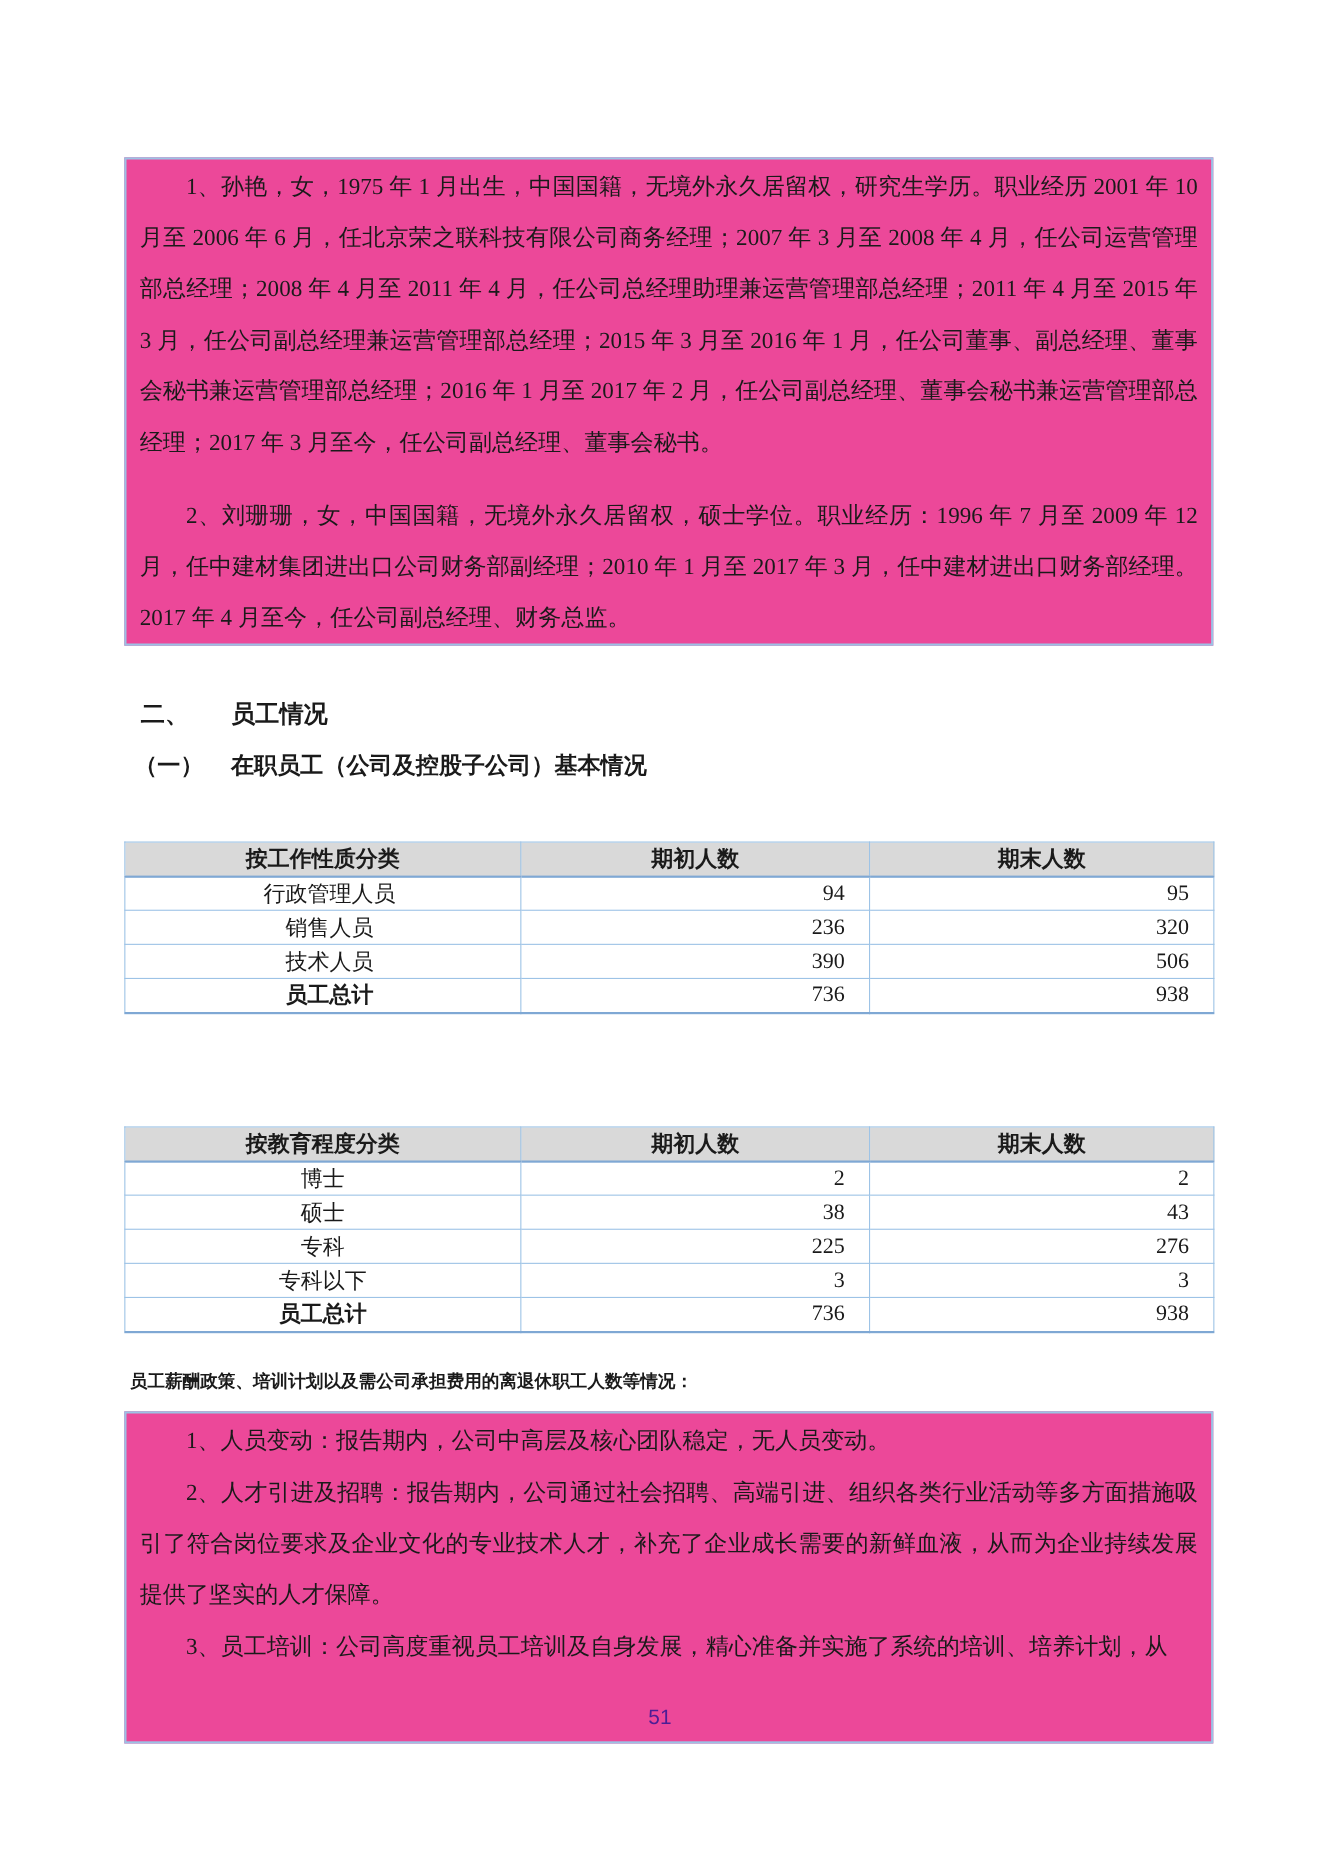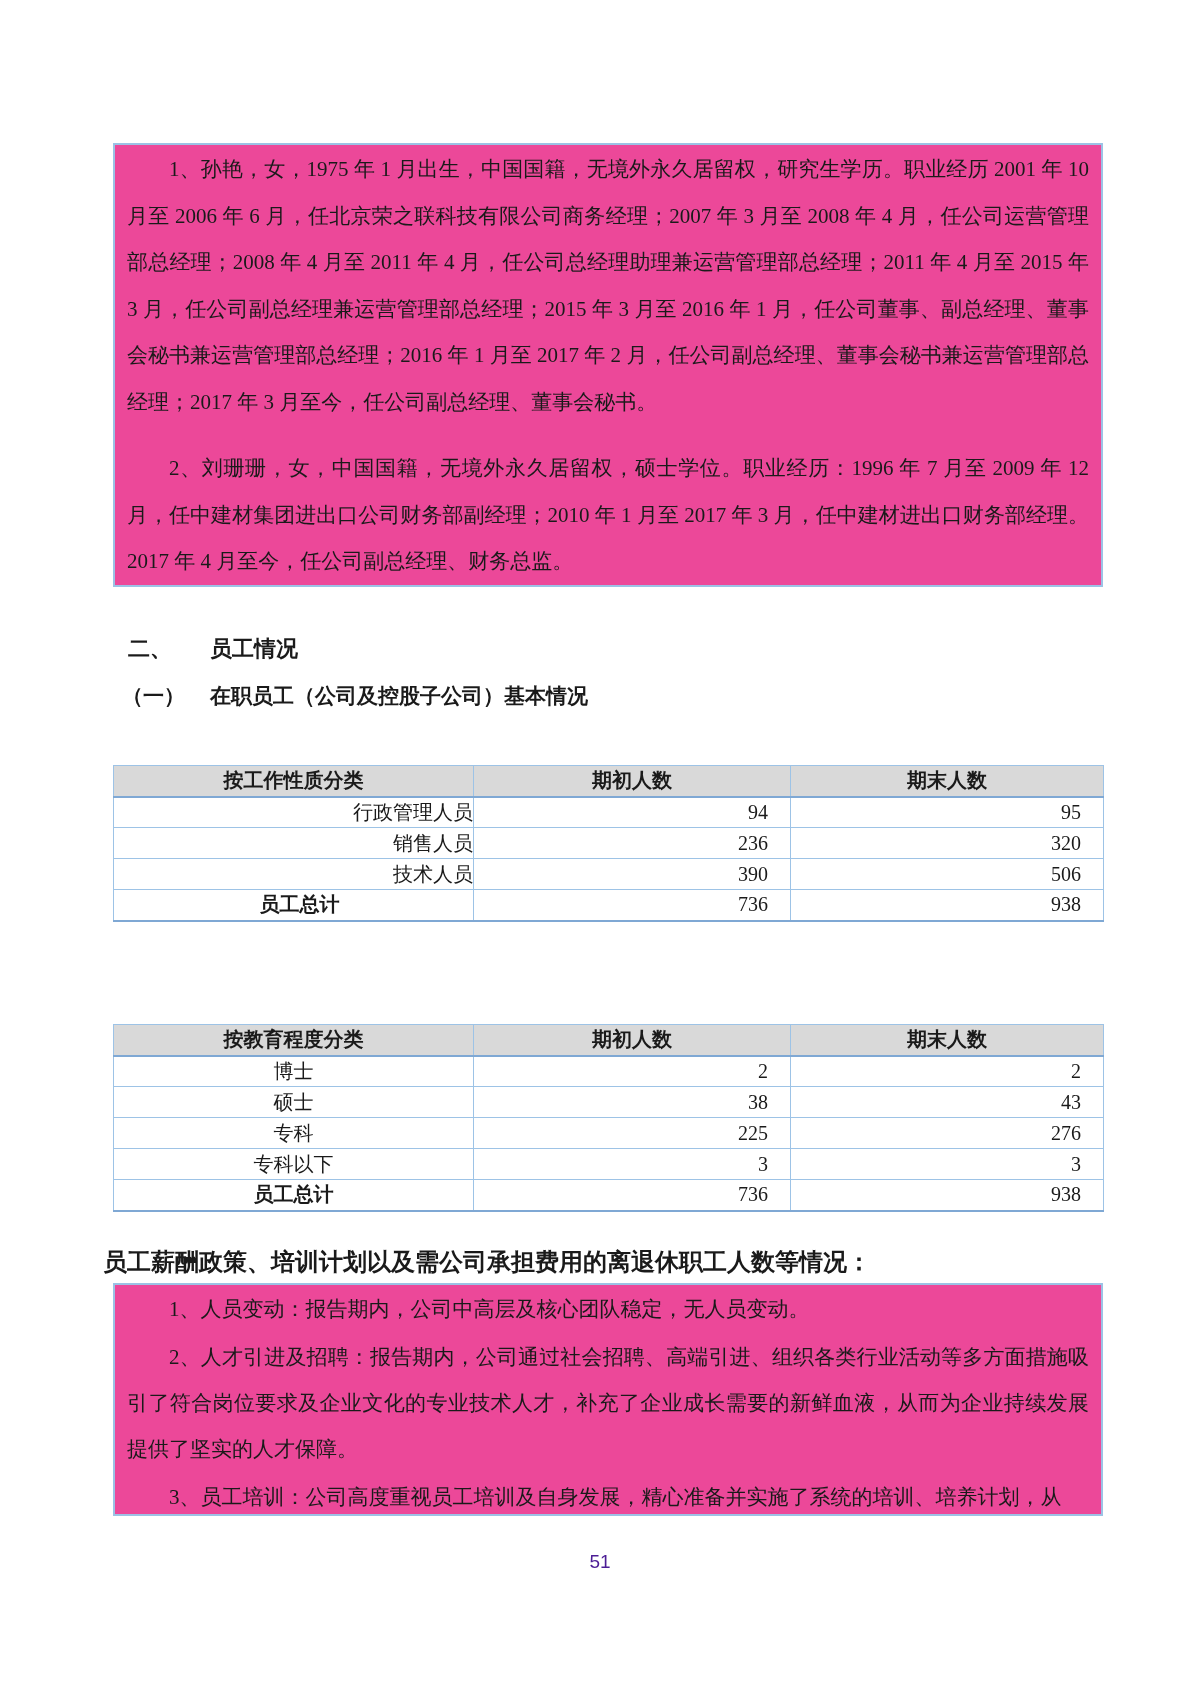--- a/index.html
+++ b/index.html
@@ -13,37 +13,37 @@
   html,body{margin:0;padding:0;}
   body{
     width:1200px;height:1697px;position:relative;background:#ffffff;
     font-family:"Liberation Serif","DejaVu Serif",serif;color:var(--text-color);
   }
   .text-box{
     position:absolute;left:113px;width:990px;
     border:2px solid var(--border-blue);background:#ec4899;padding:1px 12px;
   }
   .bio-box{top:143px;height:444px;}
-  .notes-box{top:1283px;height:233px;overflow:hidden;}
+  .notes-box{top:1283px;height:302px;overflow:hidden;}
   .text-box p{
     margin:0;text-indent:42px;text-align:justify;
     font-size:21px;line-height:46.5px;
   }
   .notes-box p{line-height:46px;}
   .bio-box p + p{margin-top:20px;}
   .notes-box p + p{margin-top:2px;}
 
   .heading{
     position:absolute;display:flex;font-weight:bold;white-space:nowrap;
   }
   .section-heading{left:128px;top:634px;font-size:22px;}
   .section-heading .num{width:82px;}
   .sub-heading{left:122px;top:682px;font-size:21px;}
   .sub-heading .num{width:88px;}
-  .salary-heading{left:103px;top:1246px;font-size:24px;}
+  .salary-heading{left:118px;top:1246px;font-size:16px;}
 
   table{
     position:absolute;left:113px;width:990px;border-collapse:collapse;
     table-layout:fixed;font-size:20px;
     border:1px solid var(--table-strong);
     border-bottom:2px solid var(--table-strong);
     margin-top:38px;
   }
   #employment-table{top:727px;}
   #education-table{top:986px;}
@@ -51,21 +51,21 @@
   th{
     background:var(--header-bg);font-weight:bold;height:31px;
     text-align:center;padding:0;
     border:1px solid var(--table-line);
     border-bottom:2px solid var(--table-strong);
   }
   td{
     height:31px;padding:0;border:1px solid var(--table-line);background:#fff;
   }
   td.num{text-align:right;padding-right:22px;}
-  td.label-left{text-align:right;padding-left:12px;}
+  td.label-left{text-align:center;padding-left:12px;}
   td.label-center{text-align:center;}
   tr.total-row td.label-left,
   tr.total-row td.label-center{font-weight:bold;text-align:center;}
 
   .page-number{
     position:absolute;top:1551px;left:0;width:100%;text-align:center;
     font-family:"Liberation Sans","DejaVu Sans",sans-serif;font-size:19px;color:#4c1d95;
   }
 </style>
 </head>

